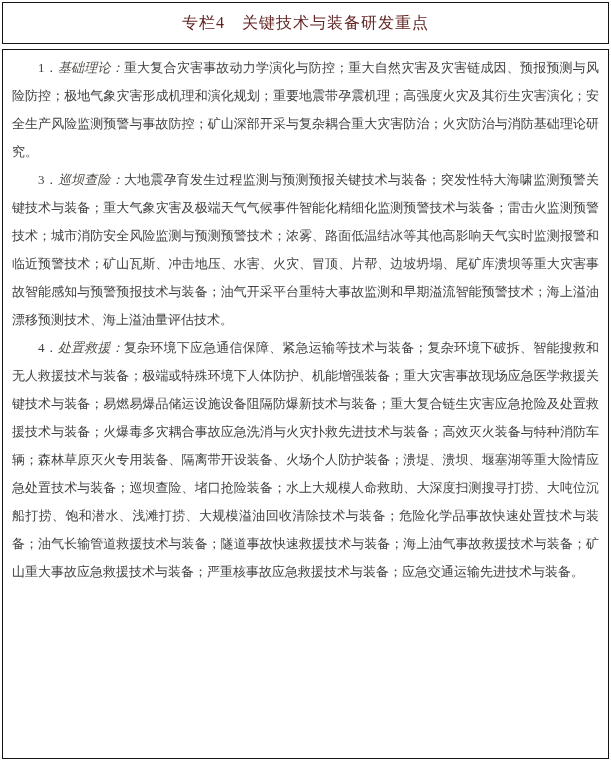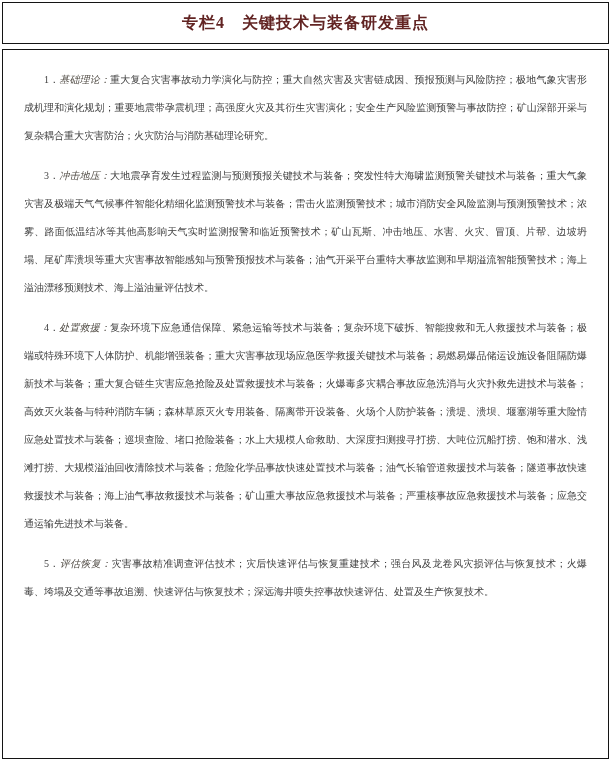--- a/index.html
+++ b/index.html
@@ -24,36 +24,36 @@
     width: 607px;
     height: 42px;
     border: 1px solid #141414;
     display: flex;
     align-items: center;
     justify-content: center;
     background: #ffffff;
   }
   .title-text {
     font-size: 16px;
-    font-weight: bold;
+    font-weight: normal;
     color: #622423;
     letter-spacing: 1px;
   }
   .content-box {
     box-sizing: border-box;
     width: 607px;
     height: 710px;
     margin-top: 5px;
     border: 1px solid #141414;
     padding: 4px 9px 14px 9px;
     background: #ffffff;
   }
   .para {
-    margin: 12px;
-    font-size: 10px;
+    margin: 0;
+    font-size: 13px;
     line-height: 28px;
     color: #404040;
     text-align: justify;
     text-indent: 2em;
     letter-spacing: 0px;
   }
   .sec-num {
     color: #404040;
   }
   .sec-label {
@@ -78,26 +78,23 @@
   </div>
 
   <div class="content-box">
 
     <p class="para">
       <span class="sec-num">1．</span><span class="sec-label">基础理论</span><span class="sec-colon">：</span><span class="sec-body">重大复合灾害事故动力学演化与防控；重大自然灾害及灾害链成因、预报预测与风险防控；极地气象灾害形成机理和演化规划；重要地震带孕震机理；高强度火灾及其衍生灾害演化；安全生产风险监测预警与事故防控；矿山深部开采与复杂耦合重大灾害防治；火灾防治与消防基础理论研究。</span>
     </p>
 
 
     <p class="para">
-      <span class="sec-num">3．</span><span class="sec-label">冲击地压</span><span class="sec-colon">：</span><span class="sec-body">大地震孕育发生过程监测与预测预报关键技术与装备；突发性特大海啸监测预警关键技术与装备；重大气象灾害及极端天气气候事件智能化精细化监测预警技术与装备；雷击火监测预警技术；城市消防安全风险监测与预测预警技术；浓雾、路面低温结冰等其他高影响天气实时监测报警和临近预警技术；矿山瓦斯、冲击地压、水害、火灾、冒顶、片帮、边坡坍塌、尾矿库溃坝等重大灾害事故智能感知与预警预报技术与装备；油气开采平台重特大事故监测和早期溢流智能预警技术；海上溢油漂移预测技术、海上溢油量评估技术。</span>
+      <span class="sec-num">3．</span><span class="sec-label">巡坝查险</span><span class="sec-colon">：</span><span class="sec-body">大地震孕育发生过程监测与预测预报关键技术与装备；突发性特大海啸监测预警关键技术与装备；重大气象灾害及极端天气气候事件智能化精细化监测预警技术与装备；雷击火监测预警技术；城市消防安全风险监测与预测预警技术；浓雾、路面低温结冰等其他高影响天气实时监测报警和临近预警技术；矿山瓦斯、冲击地压、水害、火灾、冒顶、片帮、边坡坍塌、尾矿库溃坝等重大灾害事故智能感知与预警预报技术与装备；油气开采平台重特大事故监测和早期溢流智能预警技术；海上溢油漂移预测技术、海上溢油量评估技术。</span>
     </p>
 
     <p class="para">
       <span class="sec-num">4．</span><span class="sec-label">处置救援</span><span class="sec-colon">：</span><span class="sec-body">复杂环境下应急通信保障、紧急运输等技术与装备；复杂环境下破拆、智能搜救和无人救援技术与装备；极端或特殊环境下人体防护、机能增强装备；重大灾害事故现场应急医学救援关键技术与装备；易燃易爆品储运设施设备阻隔防爆新技术与装备；重大复合链生灾害应急抢险及处置救援技术与装备；火爆毒多灾耦合事故应急洗消与火灾扑救先进技术与装备；高效灭火装备与特种消防车辆；森林草原灭火专用装备、隔离带开设装备、火场个人防护装备；溃堤、溃坝、堰塞湖等重大险情应急处置技术与装备；巡坝查险、堵口抢险装备；水上大规模人命救助、大深度扫测搜寻打捞、大吨位沉船打捞、饱和潜水、浅滩打捞、大规模溢油回收清除技术与装备；危险化学品事故快速处置技术与装备；油气长输管道救援技术与装备；隧道事故快速救援技术与装备；海上油气事故救援技术与装备；矿山重大事故应急救援技术与装备；严重核事故应急救援技术与装备；应急交通运输先进技术与装备。</span>
     </p>
 
-    <p class="para">
-      <span class="sec-num">5．</span><span class="sec-label">评估恢复</span><span class="sec-colon">：</span><span class="sec-body">灾害事故精准调查评估技术；灾后快速评估与恢复重建技术；强台风及龙卷风灾损评估与恢复技术；火爆毒、垮塌及交通等事故追溯、快速评估与恢复技术；深远海井喷失控事故快速评估、处置及生产恢复技术。</span>
-    </p>
 
   </div>
 
 </div>
 
 </body></html>

